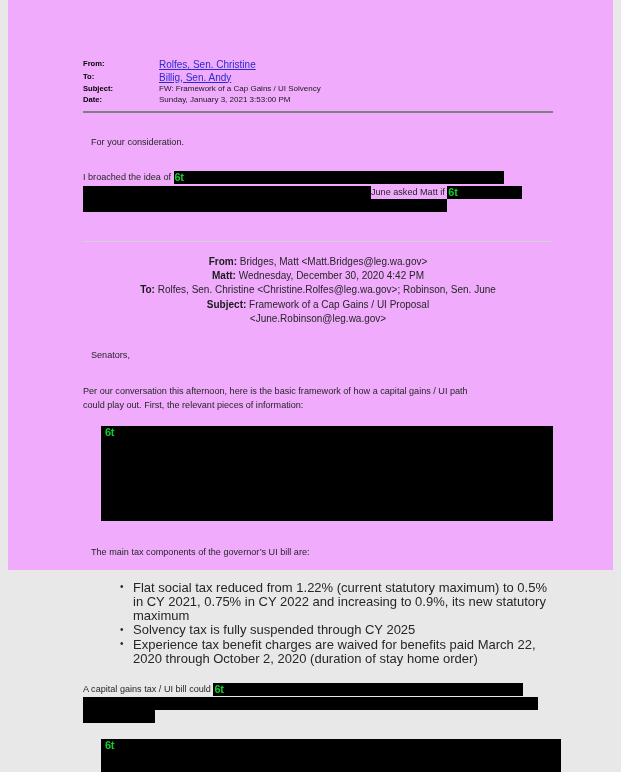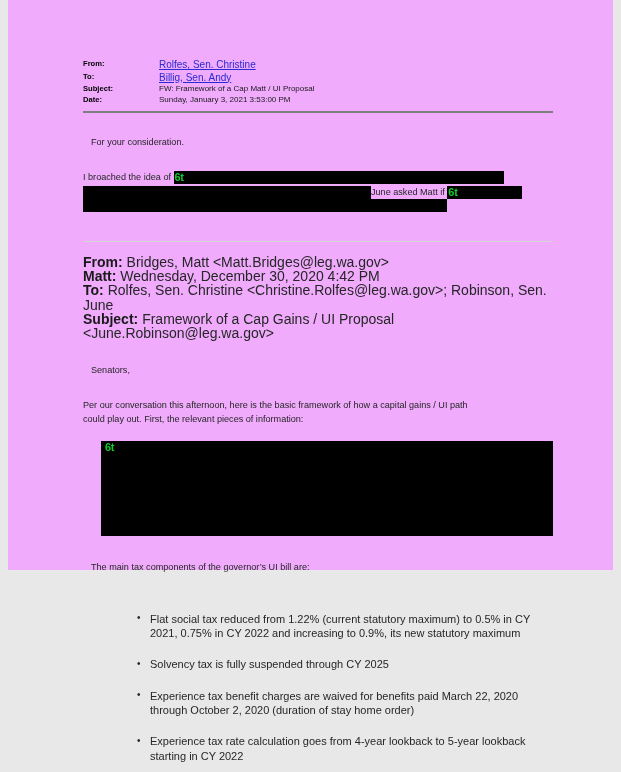--- a/index.html
+++ b/index.html
@@ -80,23 +80,24 @@
   .gap-md { height: 14px; }
   .gap-lg { height: 16px; }
 
   .thin-rule {
     height: 1px;
     background: #d4d4d4;
     width: 100%;
   }
 
   .fwd-head {
-    font-size: 14px;
-    line-height: 14.3px;
-    color: #262626;
+    font-size: 10px;
+    line-height: 14.3px;
+    color: #262626;
+    text-align: center;
   }
   .fwd-head .k { font-weight: bold; color: #1a1a1a; }
 
   
   .redact-line {
     position: relative;
     font-size: 9.1px;
     line-height: 14.3px;
     color: #262626;
     white-space: nowrap;
@@ -144,24 +145,24 @@
   }
 
   
   ul.bullets {
     margin: 0;
     padding: 0 0 0 37px;
     list-style: none;
   }
   ul.bullets li {
     position: relative;
-    font-size: 11px;
-    line-height: 14.3px;
-    color: #262626;
-    margin: 17px;
+    font-size: 13px;
+    line-height: 14.3px;
+    color: #262626;
+    margin: 0;
     padding: 0 0 0 13px;
   }
   ul.bullets li::before {
     content: "\2022";
     position: absolute;
     left: 0;
     top: -0.5px;
     font-size: 10px;
     color: #262626;
   }
@@ -177,21 +178,21 @@
           <tr>
         <td class="label">From:</td>
         <td class="value"><a class="person" href="#">Rolfes, Sen. Christine</a></td>
       </tr>
       <tr>
         <td class="label">To:</td>
         <td class="value"><a class="person" href="#">Billig, Sen. Andy</a></td>
       </tr>
       <tr>
         <td class="label">Subject:</td>
-        <td class="value">FW: Framework of a Cap Matt / UI Proposal</td>
+        <td class="value">FW: Framework of a Cap Gains / UI Solvency</td>
       </tr>
       <tr>
         <td class="label">Date:</td>
         <td class="value">Sunday, January 3, 2021 3:53:00 PM</td>
       </tr>
     </tbody>
       </table>
     <div class="header-rule"></div>
 
     <div class="gap-md"></div>
@@ -240,21 +241,20 @@
     <div class="gap-lg"></div>
 
     <p class="para body-text">The main tax components of the governor’s UI bill are:</p>
 
     <div class="gap-sm"></div>
 
     <ul class="bullets">
       <li>Flat social tax reduced from 1.22% (current statutory maximum) to 0.5% in CY 2021, 0.75% in CY 2022 and increasing to 0.9%, its new statutory maximum</li>
       <li>Solvency tax is fully suspended through CY 2025</li>
       <li>Experience tax benefit charges are waived for benefits paid March 22, 2020 through October 2, 2020 (duration of stay home order)</li>
-      <li>Experience tax rate calculation goes from 4-year lookback to 5-year lookback starting in CY 2022</li>
     </ul>
 
     <div class="gap-lg"></div>
 
     <div>
       <div class="redact-line"><span>A capital gains tax / UI bill could </span><span class="bar-with-code" style="width:310px;"><span class="code">6t</span></span></div>
       <div class="bar-row" style="width:455px;"></div>
       <div class="bar-row" style="width:72px;"></div>
     </div>
 

